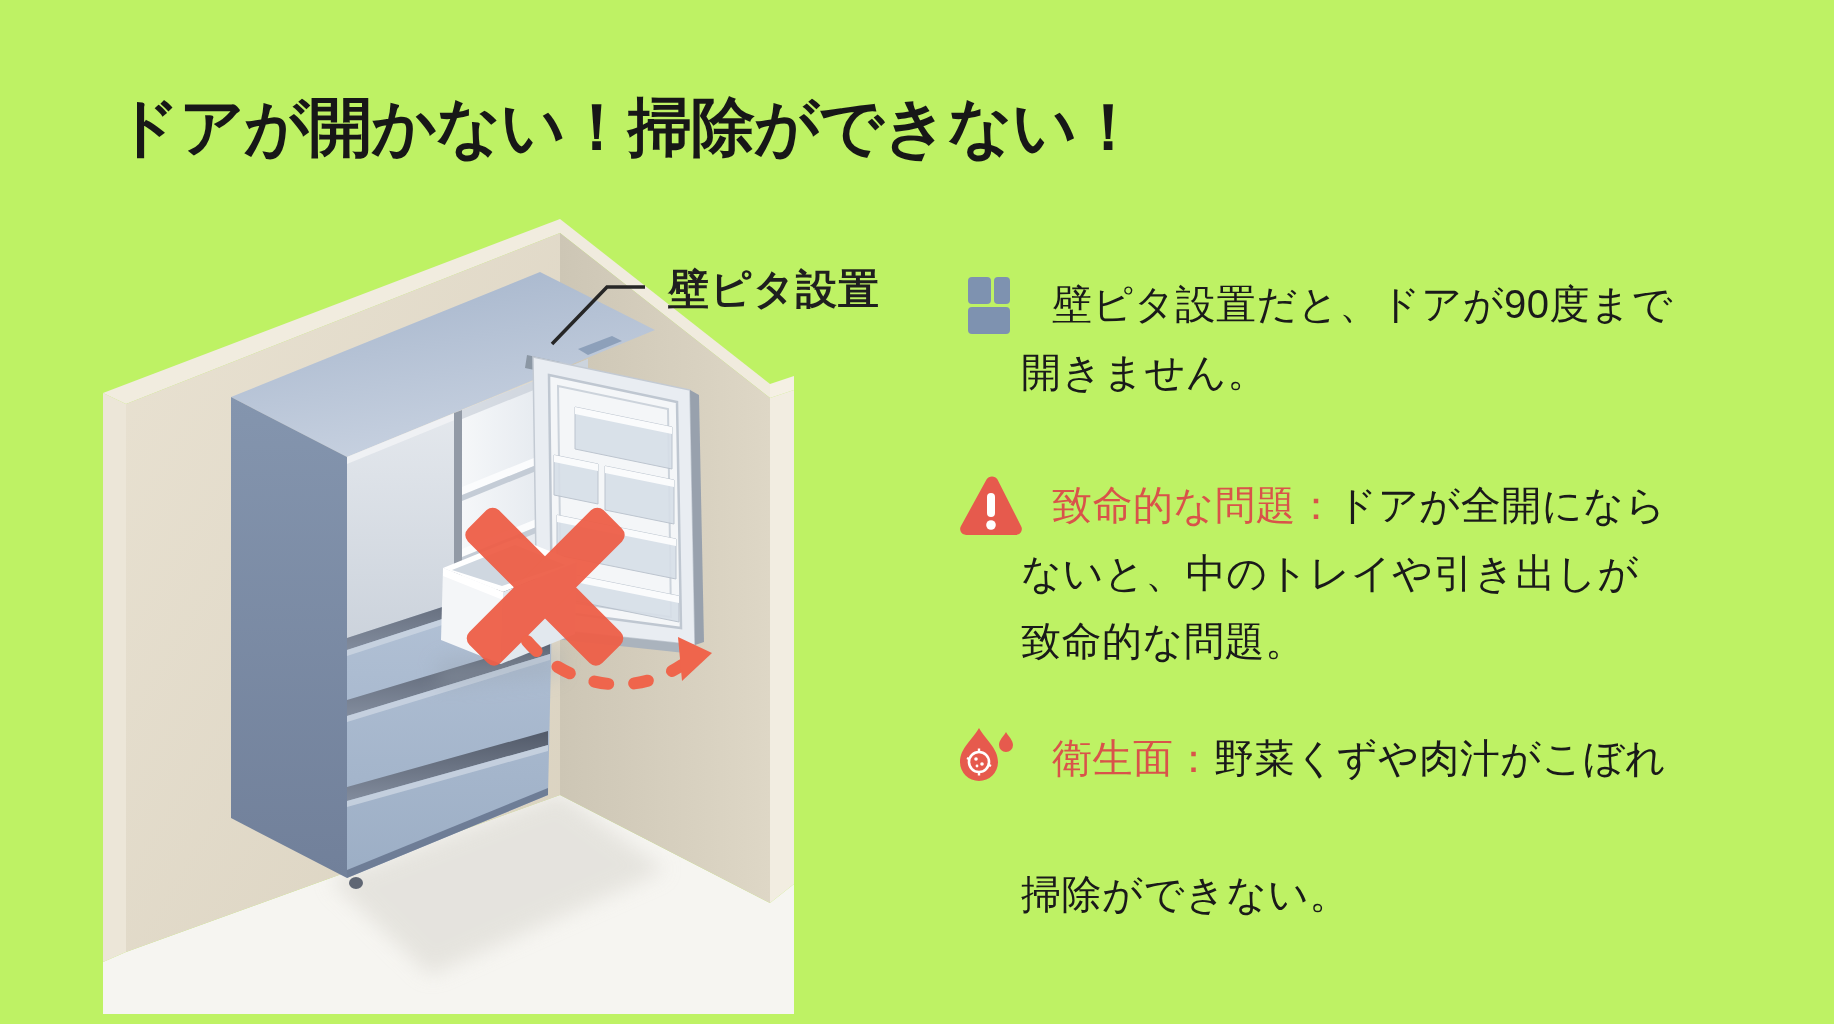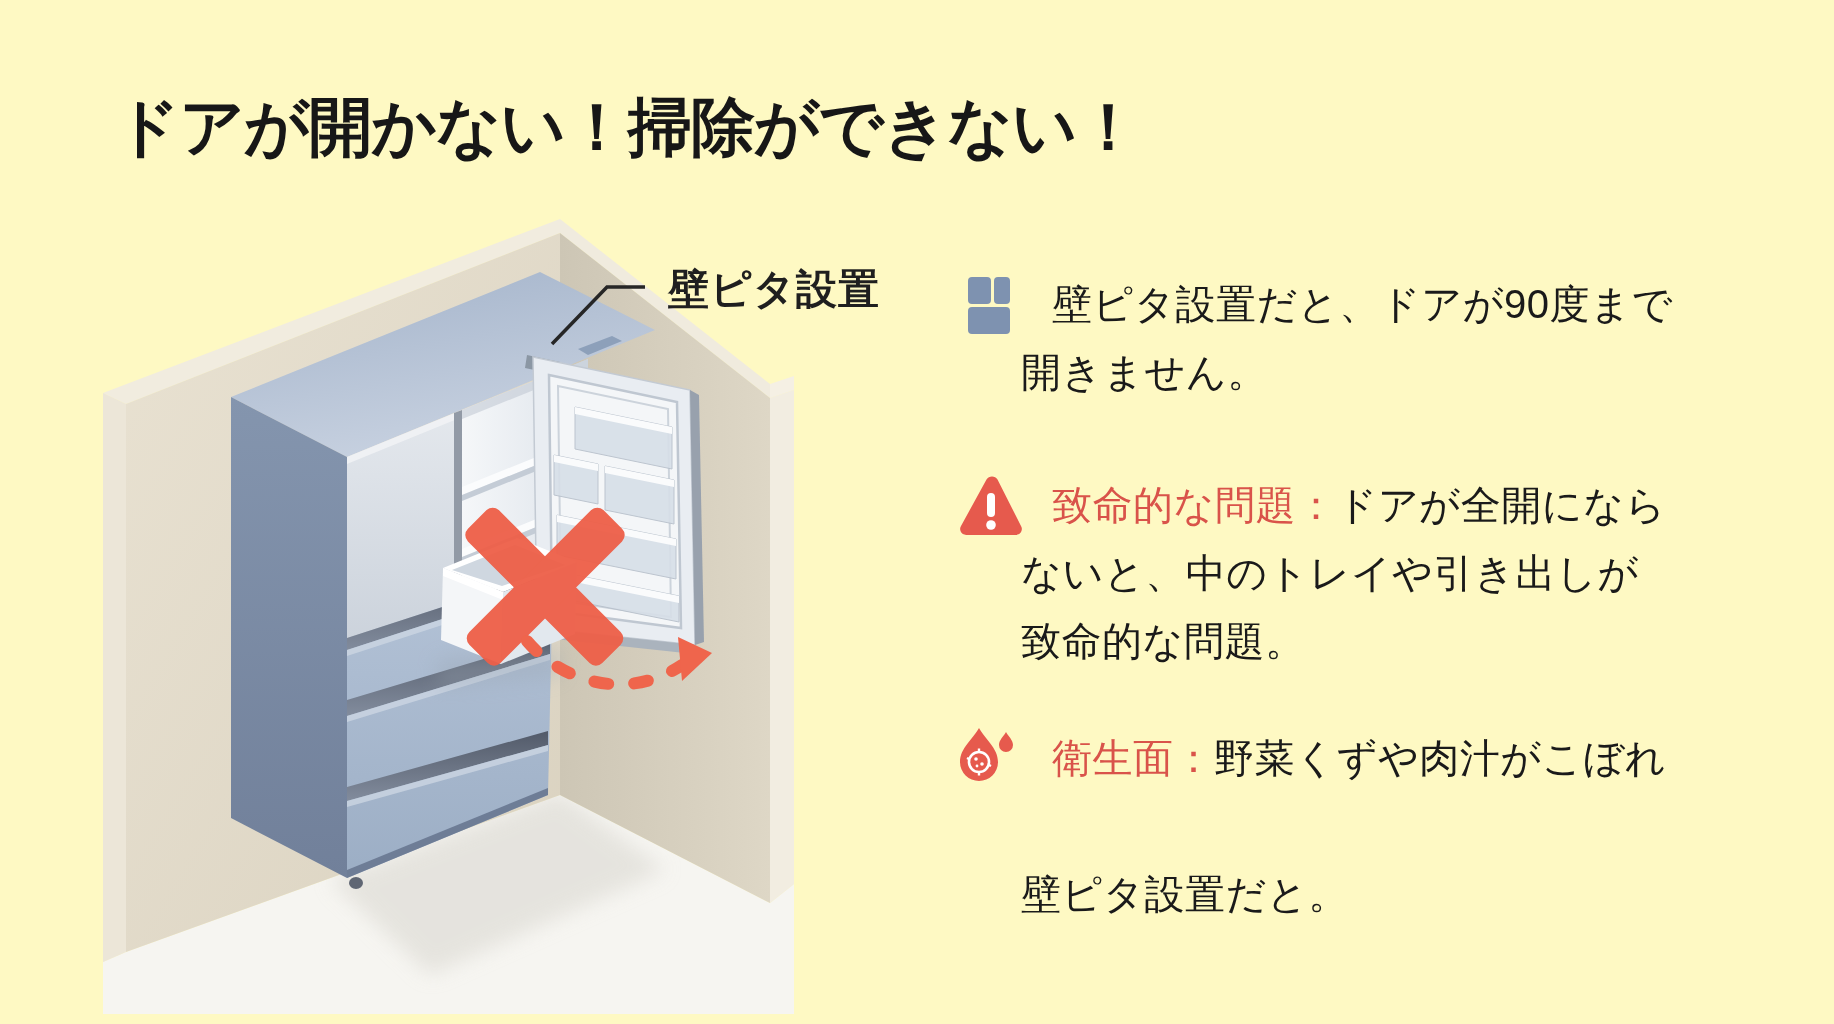--- a/index.html
+++ b/index.html
@@ -1,18 +1,18 @@
 <!DOCTYPE html>
 <html><head>
 <meta charset="utf-8">
 <style>
   html,body{margin:0;padding:0;background:#f3f2ee;}
   .canvas{
     position:relative;width:1834px;height:1024px;overflow:hidden;
-    background:#fef9c3;
+    background:#bef264;
     font-family:"Liberation Sans","DejaVu Sans",sans-serif;
     color:#1a1a1a;
   }
   .title{
     position:absolute;left:115px;top:84px;
     font-size:64px;font-weight:800;letter-spacing:-1px;color:#171717;
   }
   .scene{position:absolute;left:0;top:0;}
   .wall-label{
     position:absolute;left:652px;top:262px;
@@ -206,17 +206,17 @@
         <circle cx="17" cy="42" r="1.4" fill="#ffffff"></circle>
         <line x1="19" y1="24.5" x2="19" y2="28" stroke="#ffffff" stroke-width="2.4"></line>
         <line x1="19" y1="48" x2="19" y2="51.5" stroke="#ffffff" stroke-width="2.4"></line>
         <line x1="7" y1="34" x2="9.8" y2="35.4" stroke="#ffffff" stroke-width="2.4"></line>
         <line x1="28.2" y1="40.6" x2="31" y2="42" stroke="#ffffff" stroke-width="2.4"></line>
       </svg>
     </span>
     <div class="text">
       <span class="red">衛生面：</span><span>野菜くずや肉汁がこぼれ</span><br>
       <br>
-      <span>壁ピタ設置だと。</span>
+      <span>掃除ができない。</span>
     </div>
   </div>
 
 </div>
 
 </body></html>

